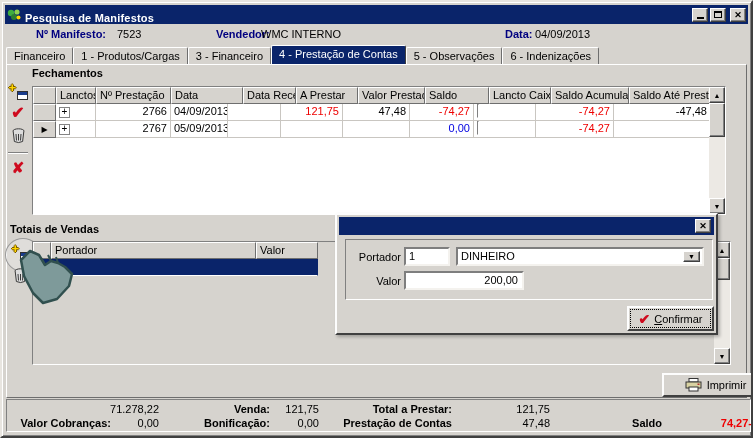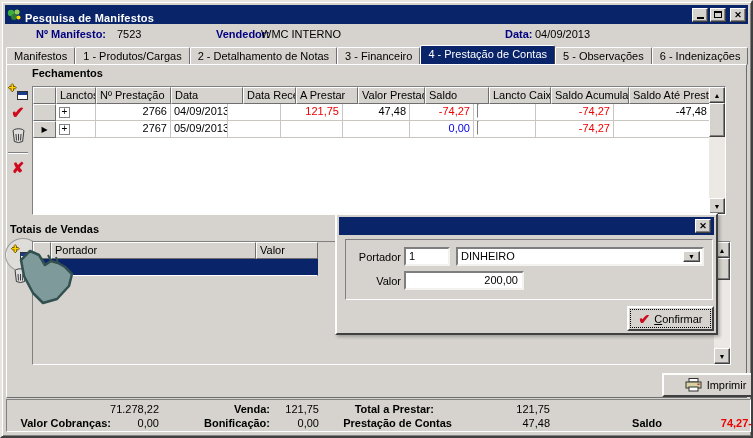--- a/index.html
+++ b/index.html
@@ -142,23 +142,22 @@
   <div class="hdrstrip">
     <span class="hlab" style="left:7px;">Nº Manifesto:</span>
     <span class="hval" style="left:88px;">7523</span>
     <span class="hlab" style="left:187px;">Vendedor:</span>
     <span class="hval" style="left:232px;">WMC INTERNO</span>
     <span class="hlab" style="left:476px;">Data:</span>
     <span class="hval" style="left:506px;">04/09/2013</span>
   </div>
 
   <div class="tabs">
-    <div class="tab">Manifestos</div>
+    <div class="tab">Financeiro</div>
     <div class="tab">1 - Produtos/Cargas</div>
-    <div class="tab">2 - Detalhamento de Notas</div>
     <div class="tab">3 - Financeiro</div>
     <div class="tab active">4 - Prestação de Contas</div>
     <div class="tab">5 - Observações</div>
     <div class="tab">6 - Indenizações</div>
   </div>
 
   <div class="tabpage"></div>
 
   <div class="seclabel" style="left:8px; top:65px;padding-left:22px;">Fechamentos</div>
 
@@ -328,21 +327,21 @@
       </svg>
     </span>
     <span>Imprimir</span>
   </div>
 
   <div class="summary">
     <span class="f-lab" style="left:5px;  width:100px; top:15px;margin-top:23px;">Valor Cobrar:</span>
     <span class="f-val" style="left:60px; width:92px;  top:3px;">71.278,22</span>
     <span class="f-lab" style="left:170px; width:93px; top:3px;">Venda:</span>
     <span class="f-val" style="left:250px; width:62px; top:3px;">121,75</span>
-    <span class="f-lab" style="left:312px; width:115px; top:3px;">Total a Prestar:</span>
+    <span class="f-lab" style="left:330px; width:115px; top:3px;">Total a Prestar:</span>
     <span class="f-val" style="left:480px; width:63px; top:3px;">121,75</span>
 
     <span class="f-lab" style="left:2px;  width:102px; top:17px;">Valor Cobranças:</span>
     <span class="f-val" style="left:90px; width:62px;  top:17px;">0,00</span>
     <span class="f-lab" style="left:170px; width:93px; top:17px;">Bonificação:</span>
     <span class="f-val" style="left:250px; width:62px; top:17px;">0,00</span>
     <span class="f-lab" style="left:330px; width:115px; top:17px;">Prestação de Contas</span>
     <span class="f-val" style="left:480px; width:63px; top:17px;">47,48</span>
     <span class="f-lab" style="left:590px; width:65px; top:17px;">Saldo</span>
     <span class="f-val f-red" style="left:670px; width:75px; top:17px;">74,27-</span>

